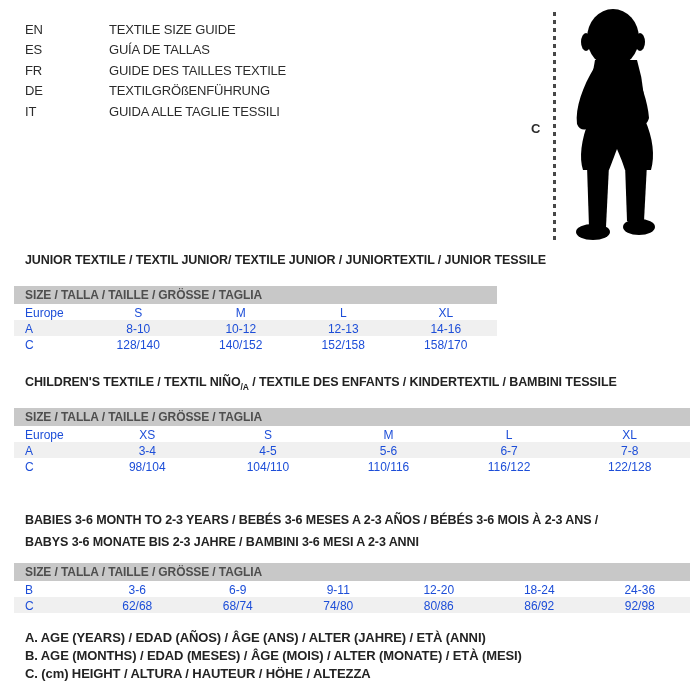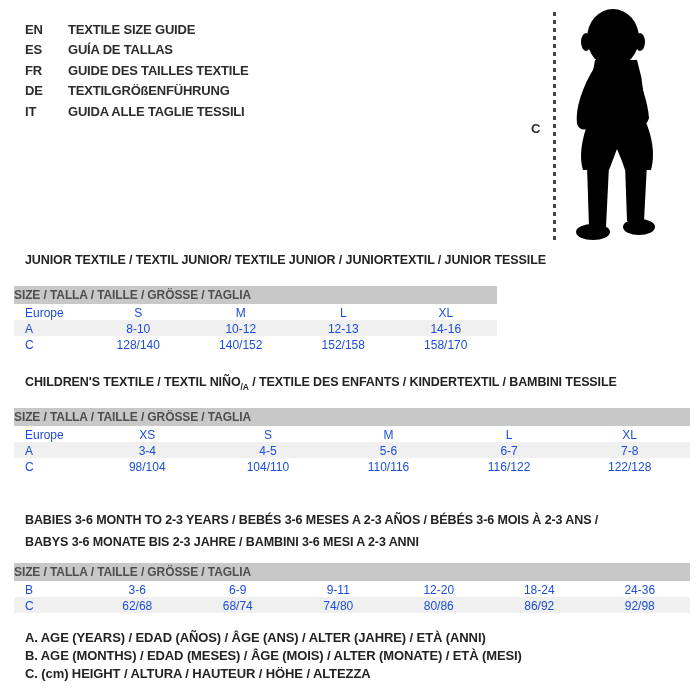--- a/index.html
+++ b/index.html
@@ -6,38 +6,38 @@
   body {
     width:700px; height:700px; position:relative;
     background:#ffffff; overflow:hidden;
     font-family:"Liberation Sans", sans-serif;
     color:#3c3c3c;
     -webkit-font-smoothing:antialiased;
   }
   
   .lang-list { position:absolute; left:25px; top:19px; }
   .lang-row { display:flex; height:20.5px; align-items:center;
-              font-weight:700; font-size:13px; letter-spacing:-0.2px; color:#2c2c2c; }
+              font-weight:400; font-size:13px; letter-spacing:-0.2px; color:#2c2c2c;gap:41px; }
   .lang-code { width:43px; flex:0 0 43px; }
   
   .figure { position:absolute; left:0; top:0; width:700px; height:260px; pointer-events:none; }
   .c-label { position:absolute; left:531px; top:121px; font-weight:700; font-size:13px; color:#2c2c2c; }
   .dotline { position:absolute; left:553px; top:12px; width:3px; height:232px;
              background:repeating-linear-gradient(to bottom, #474747 0 4px, transparent 4px 8px); }
   .toddler { position:absolute; left:563px; top:8px; }
   
   .tableblock { position:absolute; left:14px; }
   .t1 { top:252px; width:483px; }
   .t2 { top:374px; width:676px; }
   .t3 { top:496px; width:676px;margin-top:16px; }
   .ttitle { font-size:12.5px; font-weight:700; color:#232323; letter-spacing:-0.1px;
             line-height:17px; padding-left:11px; white-space:nowrap; }
   .tsub { font-size:8.5px; }
   .sizebar { margin-top:12px; height:18px; line-height:18px; background:#c8c8c8;
-             color:#4e4e4e; font-weight:700; font-size:12px; 
+             color:#4e4e4e; font-weight:700; font-size:12px; padding-left:11px;
              letter-spacing:-0.1px; }
   .trow { display:flex; height:16px; line-height:18px; font-size:12px; color:#1d4ed8; }
   .trow.shaded { background:#f0f0f0; }
   .cell { flex:1 1 0; text-align:center; white-space:nowrap; }
   .cell.label { flex:0 0 62px; text-align:left; padding-left:11px; }
   
   .footnotes { position:absolute; left:25px; top:629px; font-weight:700;
                font-size:13px; line-height:18px; color:#232323; letter-spacing:-0.1px; }
 </style>
 </head>

